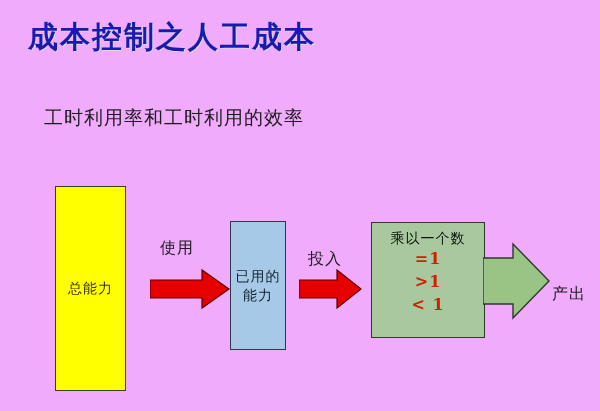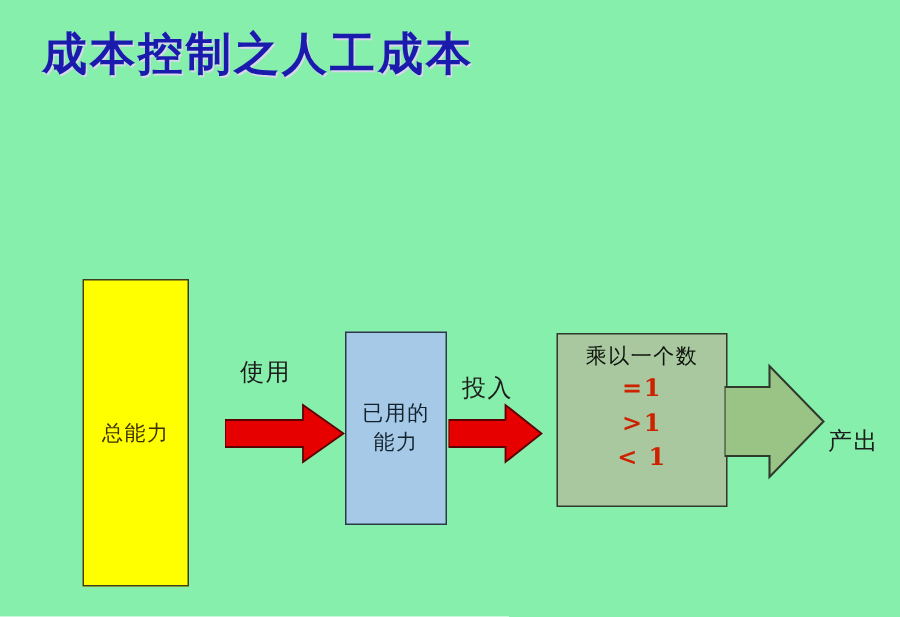--- a/index.html
+++ b/index.html
@@ -8,21 +8,21 @@
     padding: 0;
     background: #ffffff;
   }
   body {
     font-family: "DejaVu Sans", "Liberation Sans", sans-serif;
   }
   #slide {
     position: relative;
     width: 600px;
     height: 411px;
-    background: #86efac;
+    background: #f0abfc;
     overflow: hidden;
   }
 
   
   .slide-title {
     position: absolute;
     left: 28px;
     top: 18px;
     font-size: 30px;
     font-weight: bold;
@@ -68,21 +68,21 @@
   .box-total .box-label {
     font-size: 14px;
     color: #3a2f00;
     letter-spacing: 1px;
     font-family: "DejaVu Serif", "Liberation Serif", serif;
   }
 
   .box-used {
     left: 230px;
     top: 221px;
-    width: 68px;
+    width: 56px;
     height: 129px;
     background: #a6c9e8;
     border: 1.5px solid #2b3a46;
   }
   .box-used .box-label {
     font-size: 14px;
     color: #12232e;
     line-height: 19px;
     letter-spacing: 1px;
     font-family: "DejaVu Serif", "Liberation Serif", serif;
@@ -156,20 +156,21 @@
   .caption-util { left: 140px; top: 375px; }
   .caption-eff  { left: 366px; top: 375px; }
 </style>
 </head>
 <body>
 
 <div id="slide">
 
   <div class="slide-title">成本控制之人工成本</div>
 
+  <div class="slide-subtitle">工时利用率和工时利用的效率</div>
 
   <div class="box box-total">
     <span class="box-label">总能力</span>
   </div>
 
   <div class="flow-label label-use">使用</div>
 
   <div class="arrow arrow-red-1">
     <svg width="80" height="42" viewBox="0 0 80 42" xmlns="http://www.w3.org/2000/svg">
       <polygon points="0,12 52,12 52,2 79,21 52,40 52,30 0,30" fill="#e60000" stroke="#5c0000" stroke-width="1.2" stroke-linejoin="miter"></polygon>

